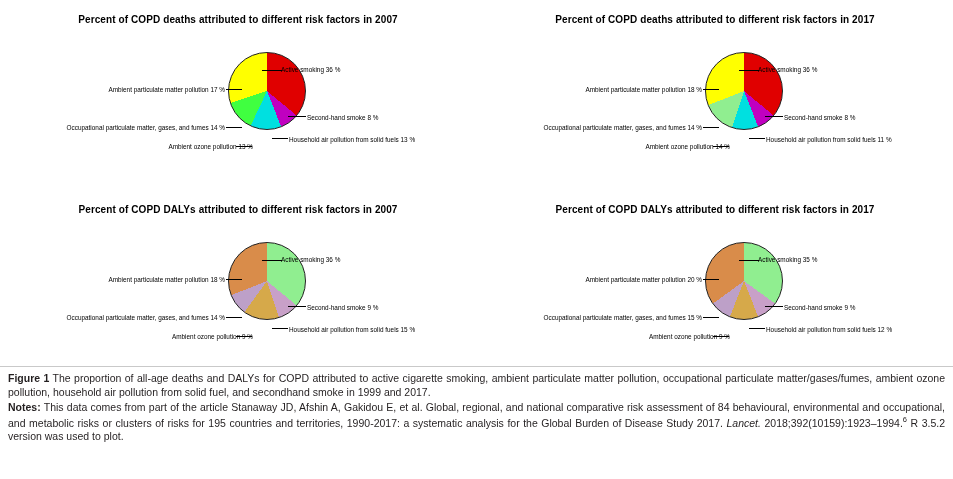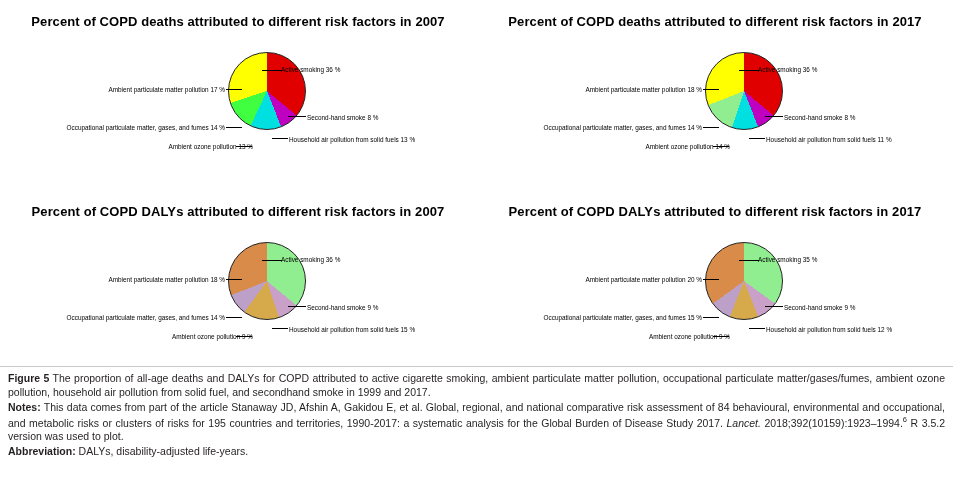--- a/index.html
+++ b/index.html
@@ -24,21 +24,21 @@
     position: absolute;
     width: 476px;
     height: 185px;
   }
   .panel-title {
     position: absolute;
     top: 14px;
     left: 0;
     width: 476px;
     text-align: center;
-    font-size: 13px;
+    font-size: 10px;
     font-weight: bold;
     color: #000;
     letter-spacing: 0.1px;
   }
   .pie-wrap {
     position: absolute;
     left: 228px;
     top: 52px;
     width: 78px;
     height: 78px;
@@ -191,16 +191,15 @@
     <div class="leader" style="left:236px; top:146px; width:16px;"></div>
     <div class="leader" style="left:226px; top:127px; width:16px;"></div>
     <div class="leader" style="left:226px; top:89px; width:16px;"></div>
   </div>
 
 </div>
 
 <div class="rule"></div>
 
 <div class="caption">
-  <p><b>Figure 5</b><span> The proportion of all-age deaths and DALYs for COPD attributed to active cigarette smoking, ambient particulate matter pollution, occupational particulate matter/gases/fumes, ambient ozone pollution, household air pollution from solid fuel, and secondhand smoke in 1999 and 2017.</span></p>
+  <p><b>Figure 1</b><span> The proportion of all-age deaths and DALYs for COPD attributed to active cigarette smoking, ambient particulate matter pollution, occupational particulate matter/gases/fumes, ambient ozone pollution, household air pollution from solid fuel, and secondhand smoke in 1999 and 2017.</span></p>
   <p><b>Notes:</b><span> This data comes from part of the article Stanaway JD, Afshin A, Gakidou E, et al. Global, regional, and national comparative risk assessment of 84 behavioural, environmental and occupational, and metabolic risks or clusters of risks for 195 countries and territories, 1990-2017: a systematic analysis for the Global Burden of Disease Study 2017. </span><i>Lancet.</i><span> 2018;392(10159):1923–1994.</span><span class="sup">6</span><span> R 3.5.2 version was used to plot.</span></p>
-  <p><b>Abbreviation:</b><span> DALYs, disability-adjusted life-years.</span></p>
 </div>
 
 </body></html>

